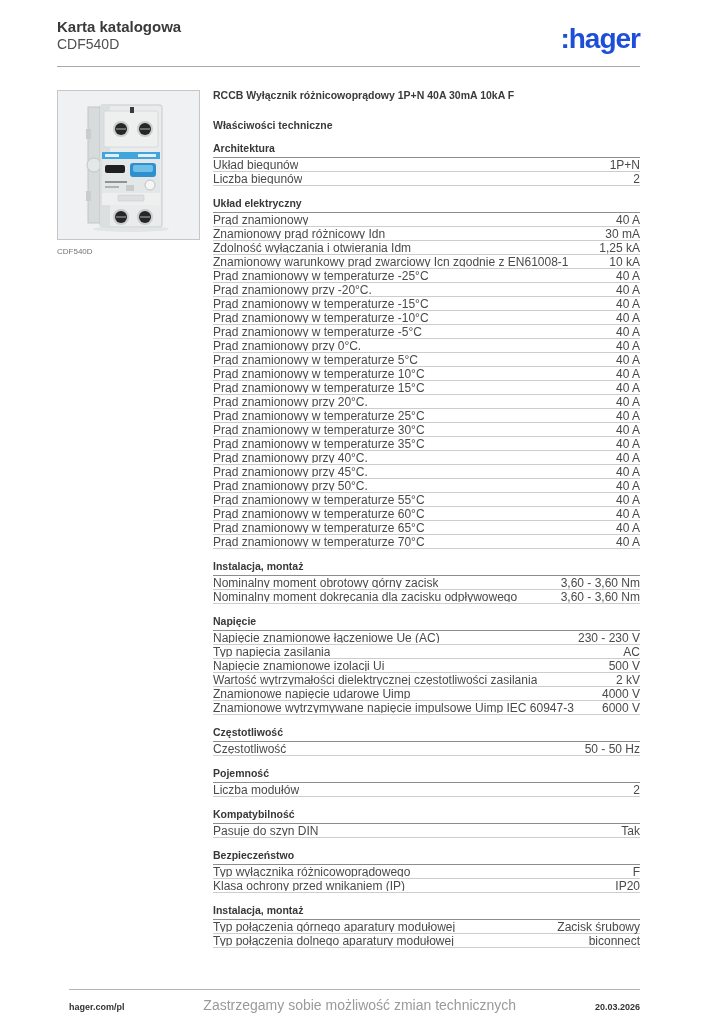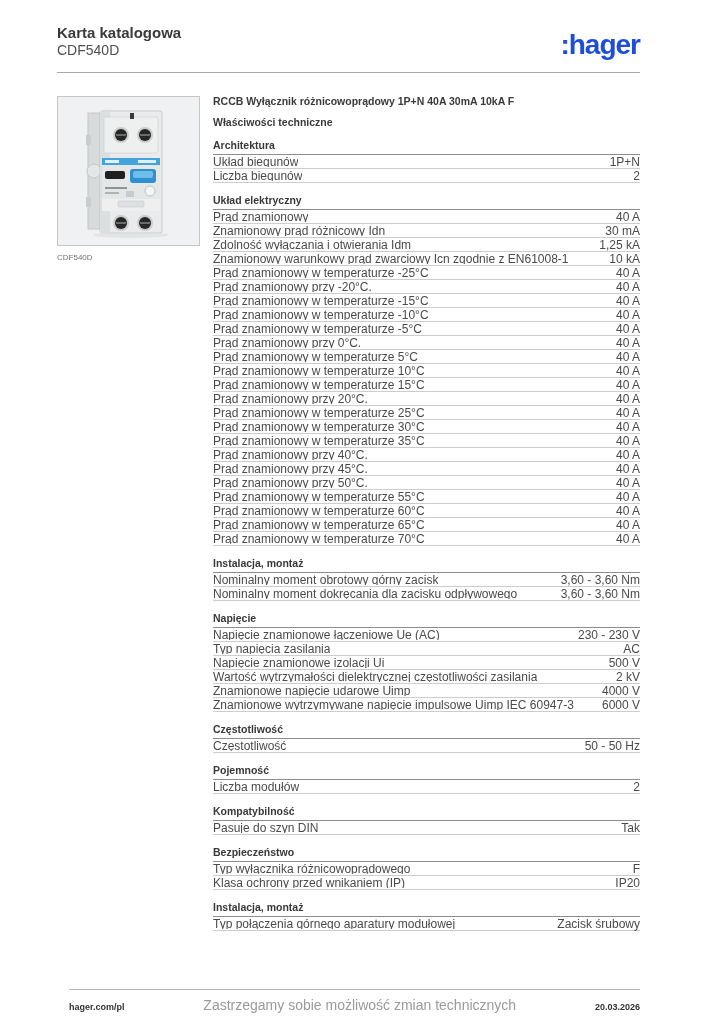--- a/index.html
+++ b/index.html
@@ -9,21 +9,21 @@
     font-family: "Liberation Sans", "DejaVu Sans", sans-serif;
     color: #3b3b3b;
     -webkit-font-smoothing: antialiased;
   }
   .page {
     position: relative;
     width: 696px;
     height: 1024px;
     background: #ffffff;
     overflow: hidden;
-    padding: 24px 56px 0 57px;
+    padding: 18px 56px 0 57px;
   }
 
   
   .header { display: flex; justify-content: space-between; align-items: flex-start; }
   .doc-type { font-size: 15px; font-weight: bold; color: #3a3a3a; line-height: 18px; }
   .doc-code { font-size: 14px; font-weight: normal; color: #4f4f4f; line-height: 17px; }
   .logo { font-size: 28px; font-weight: bold; letter-spacing: -1px; line-height: 30px; margin-top: 6px; }
   .header-rule { border: 0; border-top: 1px solid #aaaaaa; margin-top: 12px; }
 
   
@@ -33,21 +33,21 @@
     width: 143px; height: 150px;
     border: 1px solid #c6c6c6;
     background: #f0f1f2;
     display: flex; align-items: center; justify-content: center;
     overflow: hidden;
   }
   .image-caption { margin-top: 7px; font-size: 8px; color: #737373; }
 
   .table-col { flex: 1; margin-left: 13px; min-width: 0; }
   .product-title { font-size: 10.5px; font-weight: bold; color: #3a3a3a; line-height: 11px; }
-  .subtitle { margin-top: 10px; font-size: 10.5px; font-weight: bold; color: #3a3a3a; line-height: 11px; }
+  .subtitle { margin-top: 19px; font-size: 10.5px; font-weight: bold; color: #3a3a3a; line-height: 11px; }
 
   .sections { margin-top: 2px; }
   .section { margin-top: 12px; }
   .section-title {
     font-size: 10.5px; font-weight: bold; color: #383838;
     line-height: 11px; padding-bottom: 3px;
     border-bottom: 1px solid #8d8d8d;
   }
   .row {
     display: flex; justify-content: space-between; align-items: baseline;
@@ -320,20 +320,24 @@
               <span class="row-label">Klasa ochrony przed wnikaniem (IP)</span>
               <span class="row-value">IP20</span>
             </div>
           </div>
           <div class="section">
             <div class="section-title">Instalacja, montaż</div>
             <div class="row">
               <span class="row-label">Typ połączenia górnego aparatury modułowej</span>
               <span class="row-value">Zacisk śrubowy</span>
             </div>
+            <div class="row">
+              <span class="row-label">Typ połączenia dolnego aparatury modułowej</span>
+              <span class="row-value">biconnect</span>
+            </div>
           </div>
         </div>
     </div>
 
   </div>
 
   <div class="footer">
     <div class="footer-site">hager.com/pl</div>
     <div class="footer-disclaimer">Zastrzegamy sobie możliwość zmian technicznych</div>
     <div class="footer-date">20.03.2026</div>

